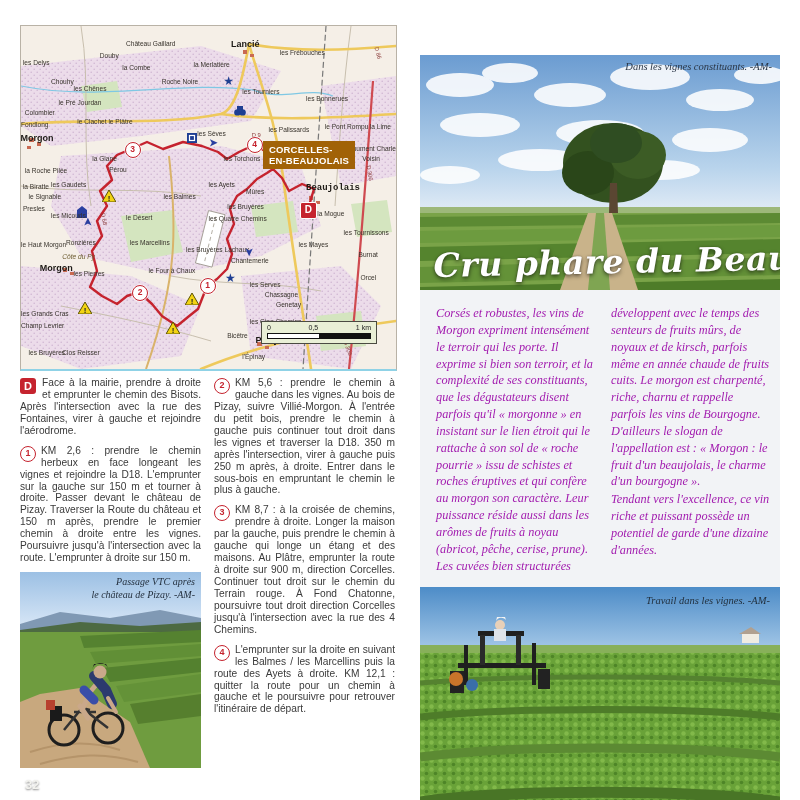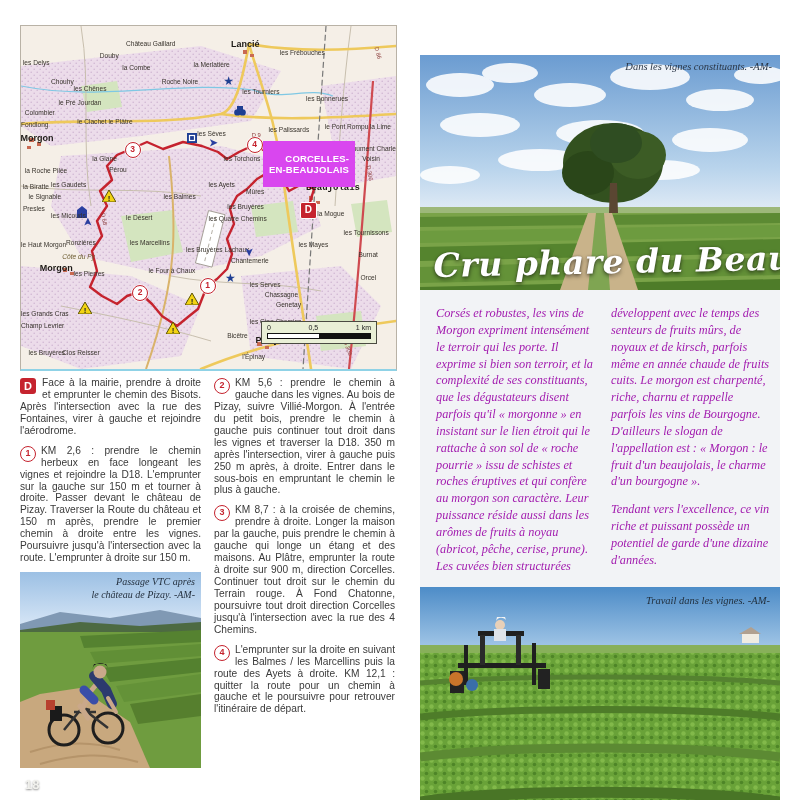--- a/index.html
+++ b/index.html
@@ -14,21 +14,21 @@
   .mlbl{position:absolute;font-size:6.6px;line-height:1;color:#38332c;white-space:nowrap;}
   .mlbl.mb{font-size:9px;font-weight:700;color:#1d1a16;}
   .mlbl.mi{font-style:italic;color:#6b5a2e;}
   .rtag{position:absolute;font-size:5.8px;color:#8a3a3a;white-space:nowrap;}
   .wpc{position:absolute;width:14px;height:14px;margin:-7px 0 0 -7px;background:#fff;border:1.7px solid #c5232e;border-radius:50%;color:#c5232e;font:700 8.5px/13px "Liberation Sans",sans-serif;text-align:center;box-shadow:0 0 0 1px rgba(255,255,255,.6);}
   .mapd{position:absolute;width:15px;height:15px;margin:-8px 0 0 -8px;background:#c5232e;border:1.5px solid #fff;border-radius:2px;color:#fff;font:700 10px/14px "Liberation Sans",sans-serif;text-align:center;}
   .warn{position:absolute;width:14px;height:12px;margin:-6px 0 0 -7px;}
   .mstar{position:absolute;color:#1e3e92;font-size:12px;line-height:1;margin:-6px 0 0 -6px;}
   .marr{position:absolute;color:#2a3fa0;font-size:10px;line-height:1;margin:-5px 0 0 -5px;font-weight:700;}
   .micon{position:absolute;margin:-5px 0 0 -5px;}
-  .city-box{position:absolute;left:64.5%;top:33.5%;background:#d946ef;color:#fff;font:700 9.5px/1.18 "Liberation Sans",sans-serif;padding:12px 6px;letter-spacing:.2px;text-align:right;}
+  .city-box{position:absolute;left:64.5%;top:33.5%;background:#a16207;color:#fff;font:700 9.5px/1.18 "Liberation Sans",sans-serif;padding:3px 6px;letter-spacing:.2px;}
   .sbar{position:absolute;left:64%;top:86%;width:104px;background:#e9efd6;border:1px solid #4a4a42;padding:2px 5px 4px;}
   .sbar-labels{display:flex;justify-content:space-between;font-size:7px;color:#222;margin-bottom:2px;}
   .sbar-bar{height:4px;border:1px solid #111;background:linear-gradient(90deg,#fff 0 50%,#111 50% 100%);}
 
   .dir-cols{display:flex;gap:13px;margin-top:6px;}
   .dir-col{width:181px;}
   .step{font-size:10.2px;line-height:1.17;color:#3a3a3a;text-align:justify;margin:0 0 8px;}
   .b-sq{float:left;width:16px;height:16px;background:#c5232e;border-radius:3px;color:#fff;font:700 11px/16px "Liberation Sans",sans-serif;text-align:center;margin:1px 6px 2px 0;}
   .b-ci{float:left;width:14px;height:14px;border:1.7px solid #c5232e;border-radius:50%;background:#fff;color:#c5232e;font:700 9px/13px "Liberation Sans",sans-serif;text-align:center;margin:1px 5px 2px 0;}
 
@@ -40,21 +40,21 @@
   
   .page-right{position:absolute;left:420px;top:55px;width:360px;}
   .rphoto1{position:relative;width:360px;height:235px;overflow:hidden;}
   .rphoto1-caption{position:absolute;top:6px;right:8px;font:italic 10.5px/1.2 "Liberation Serif",serif;color:#2a3646;z-index:2;}
   .title-wrap{position:absolute;left:14px;bottom:6px;z-index:2;}
   .kicker{display:inline-block;background:#ce2f39;color:#fff;font:700 14px/1 "Liberation Sans",sans-serif;letter-spacing:1px;padding:4px 11px 5px;box-shadow:1px 2px 3px rgba(0,0,0,.35);}
   .script-title{margin-top:1px;font:italic 700 33px/1.05 "DejaVu Serif",cursive;color:#fff;text-shadow:0 2px 4px rgba(0,0,0,.55),0 0 2px rgba(0,0,0,.3);letter-spacing:.5px;transform:rotate(-1.2deg);transform-origin:left bottom;white-space:nowrap;}
   .article{display:flex;gap:16px;background:#f2f3f6;padding:15px 10px 12px 16px;min-height:188px;}
   .acol{width:163px;font:italic 12.3px/1.37 "Liberation Serif",serif;color:#a21caf;}
   .acol p{margin:0;}
-  .acol p + p{margin-top:11px;}
+  .acol p + p{margin-top:1px;}
   .rphoto2{position:relative;width:360px;height:252px;overflow:hidden;}
   .rphoto2-caption{position:absolute;top:8px;right:10px;font:italic 10.5px/1.2 "Liberation Serif",serif;color:#22303e;z-index:2;}
 </style>
 </head>
 <body>
 
 <div class="book">
 
   <div class="page-left">
     <div class="map">
@@ -296,21 +296,21 @@
               <rect x="26" y="128" width="9" height="10" fill="#b8402e"></rect>
               <path d="M62,138 L70,120 L80,108" stroke="#caa88a" stroke-width="5" fill="none" stroke-linecap="round"></path>
               <path d="M60,134 L68,146" stroke="#caa88a" stroke-width="5" stroke-linecap="round"></path>
               <path d="M64,118 L74,128" stroke="#3a4ea8" stroke-width="9" stroke-linecap="round"></path>
               <path d="M74,104 L86,118 L92,132" stroke="#2c3a6e" stroke-width="10" fill="none" stroke-linecap="round"></path>
               <path d="M88,126 L96,140" stroke="#caa88a" stroke-width="4" stroke-linecap="round"></path>
               <circle cx="80" cy="100" r="6.5" fill="#caa88a"></circle>
               <path d="M72,98 A8.5 8.5 0 0 1 88,96 L86,92 L74,92 Z" fill="#1c1c1c"></path>
             </g>
           </svg>
-          <div class="pageno p32">18</div>
+          <div class="pageno p32">32</div>
         </div>
       </div>
       <div class="dir-col">
         <div id="dir-col2">
             <p class="step"><span class="b-ci">2</span><span>KM 5,6 : prendre le chemin à gauche dans les vignes. Au bois de Pizay, suivre Villié-Morgon. À l'entrée du petit bois, prendre le chemin à gauche puis continuer tout droit dans les vignes et traverser la D18. 350 m après l'intersection, virer à gauche puis 250 m après, à droite. Entrer dans le sous-bois en empruntant le chemin le plus à gauche.</span></p>
             <p class="step"><span class="b-ci">3</span><span>KM 8,7 : à la croisée de chemins, prendre à droite. Longer la maison par la gauche, puis prendre le chemin à gauche qui longe un étang et des maisons. Au Plâtre, emprunter la route à droite sur 900 m, direction Corcelles. Continuer tout droit sur le chemin du Terrain rouge. À Fond Chatonne, poursuivre tout droit direction Corcelles jusqu'à l'intersection avec la rue des 4 Chemins.</span></p>
             <p class="step"><span class="b-ci">4</span><span>L'emprunter sur la droite en suivant les Balmes / les Marcellins puis la route des Ayets à droite. KM 12,1 : quitter la route pour un chemin à gauche et le poursuivre pour retrouver l'itinéraire de départ.</span></p>
           </div>
       </div>
     </div>

